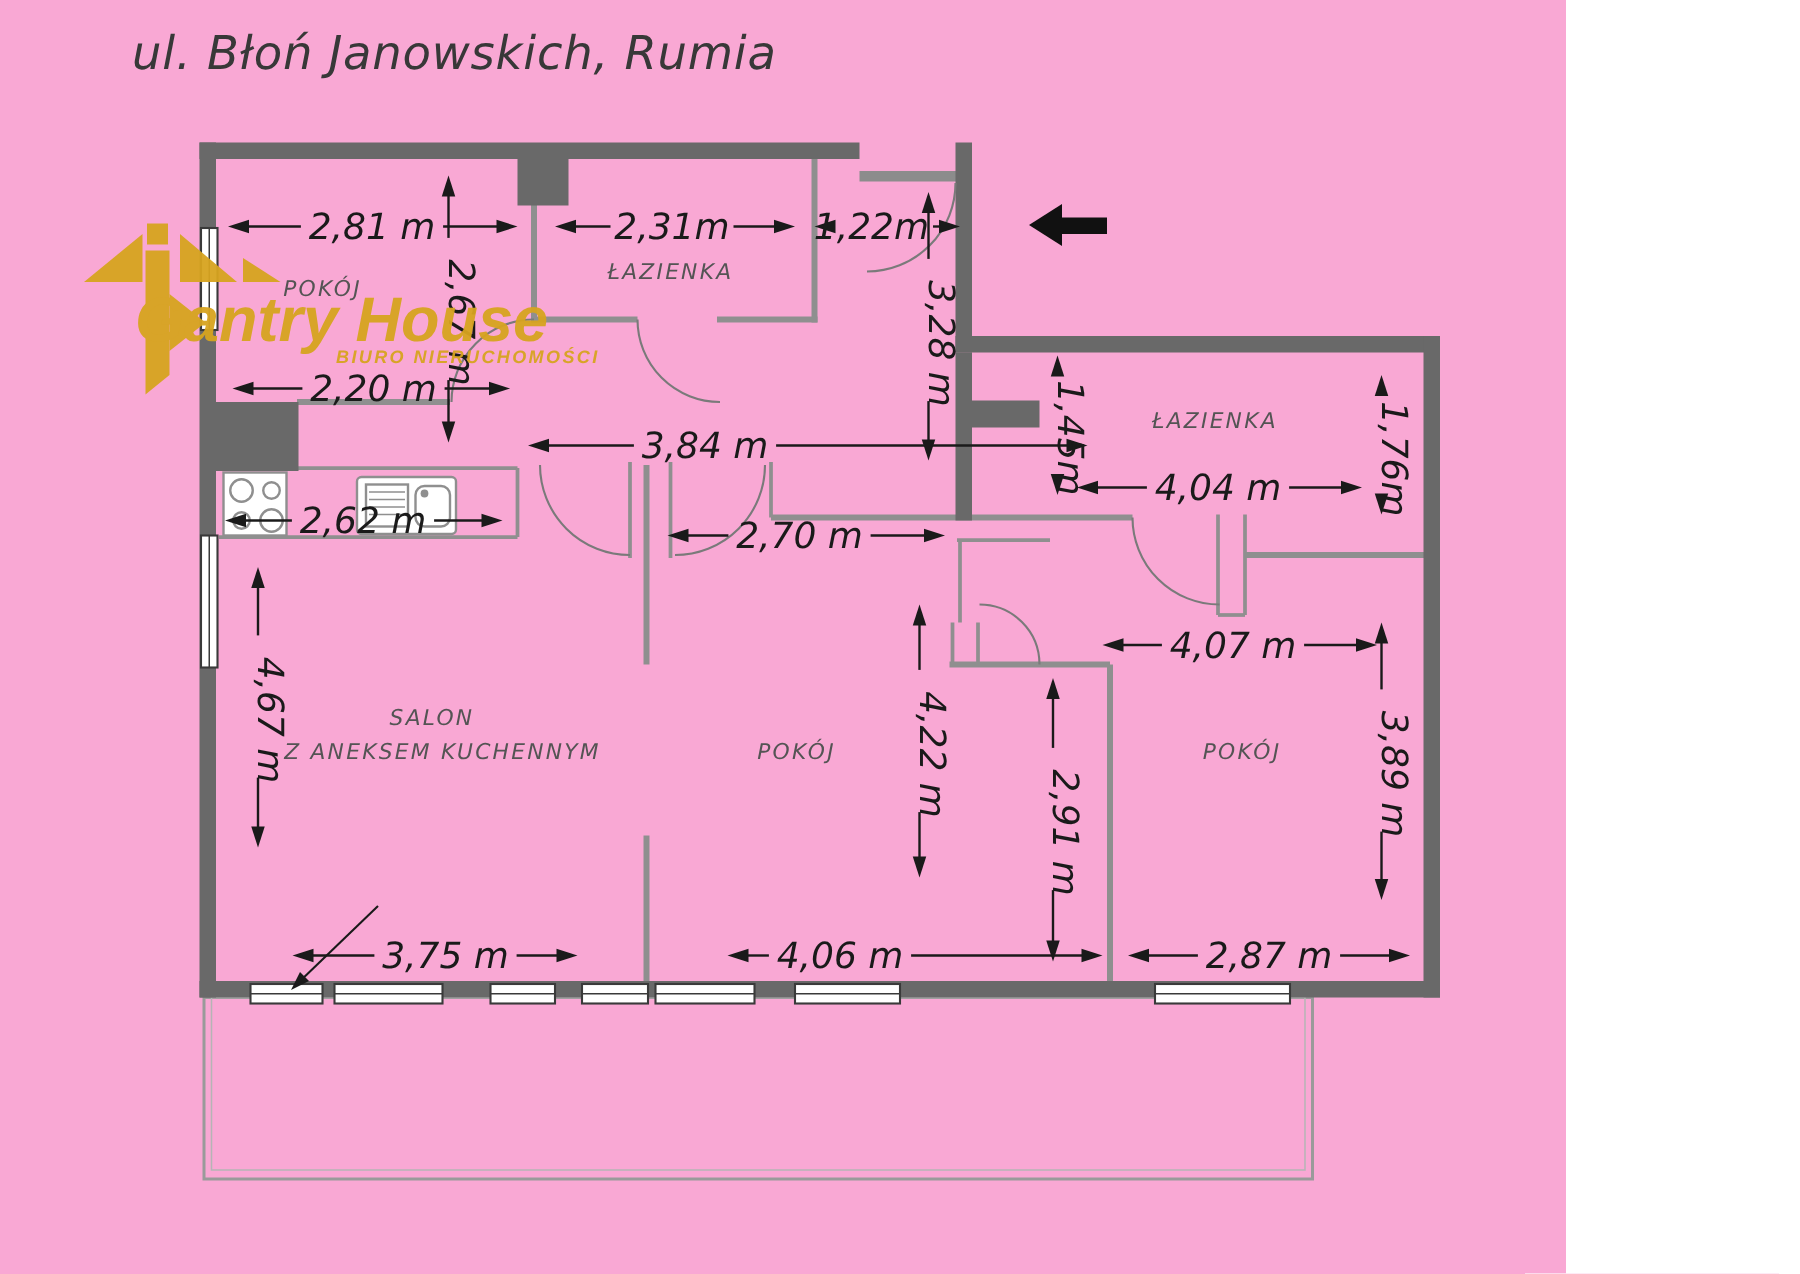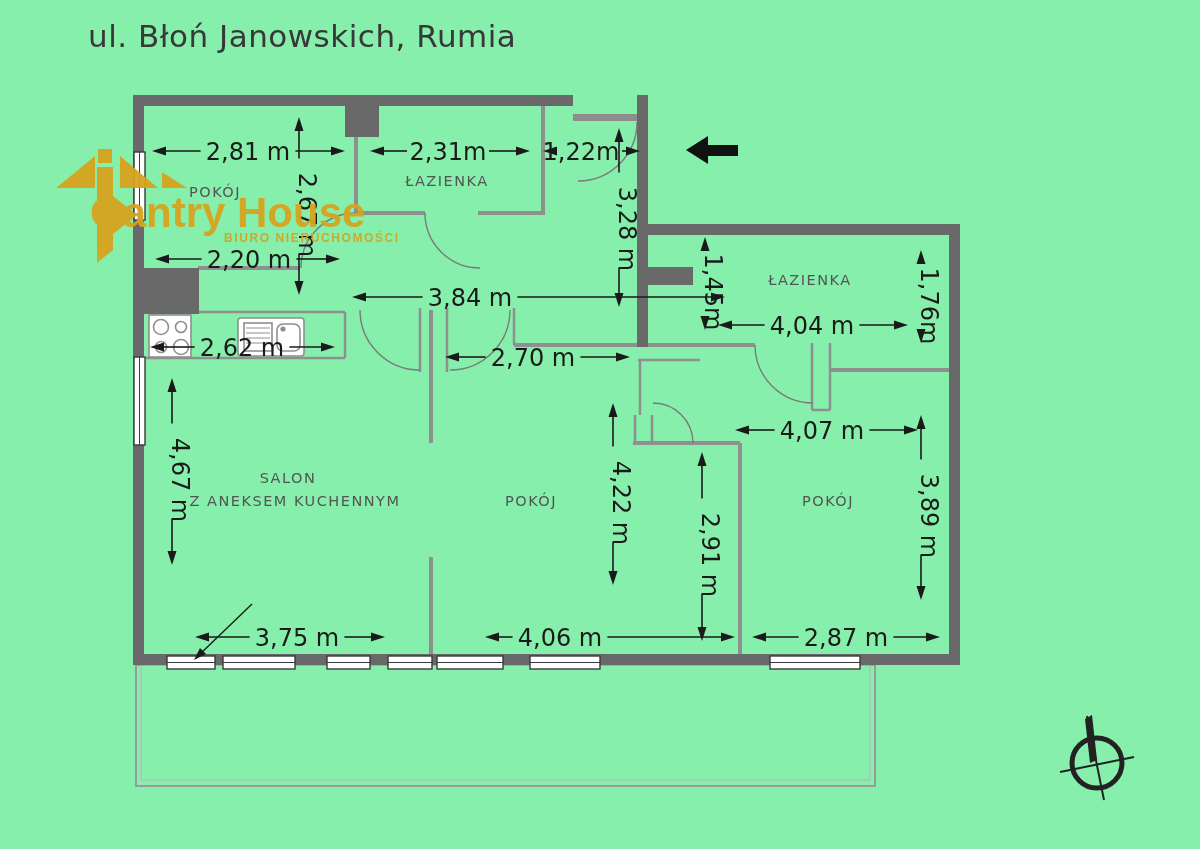--- a/index.html
+++ b/index.html
@@ -1,17 +1,17 @@
 <!DOCTYPE html>
 <html><head>
 <meta charset="utf-8">
 <style>
   html,body{margin:0;padding:0;background:#ffffff;}
-  #stage{position:relative;width:1200px;height:849px;background:#86efac;overflow:hidden;
-         font-family:"Liberation Sans",sans-serif;}
+  #stage{position:relative;width:1044px;height:849px;background:#f9a8d4;overflow:hidden;
+         font-family:"Liberation Sans",sans-serif;font-style:italic;}
   #plan-svg{position:absolute;left:0;top:0;}
   #page-title{position:absolute;left:88px;top:18px;font-size:31px;color:#383838;
               letter-spacing:.5px;font-family:"DejaVu Sans",sans-serif;}
   text{font-family:"Liberation Sans",sans-serif;}
   .dim{font-size:24px;fill:#1a1a1a;font-family:"DejaVu Sans",sans-serif;}
   .rm{font-size:14.5px;fill:#545454;letter-spacing:1.5px;font-family:"DejaVu Sans",sans-serif;}
   .thin{stroke:#8f8f8f;stroke-width:4;fill:none;}
   .thin2{stroke:#8f8f8f;stroke-width:2.5;fill:none;}
   .door{stroke:#7a7a7a;stroke-width:1.4;fill:none;}
   .win{fill:#ffffff;stroke:#3a3a3a;stroke-width:1.4;}

